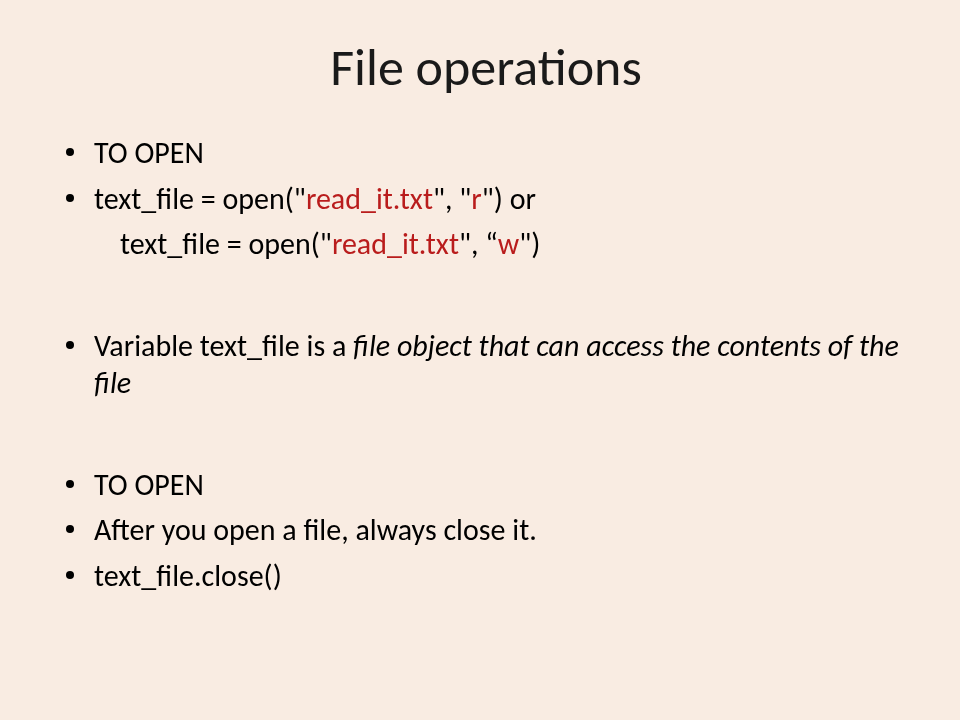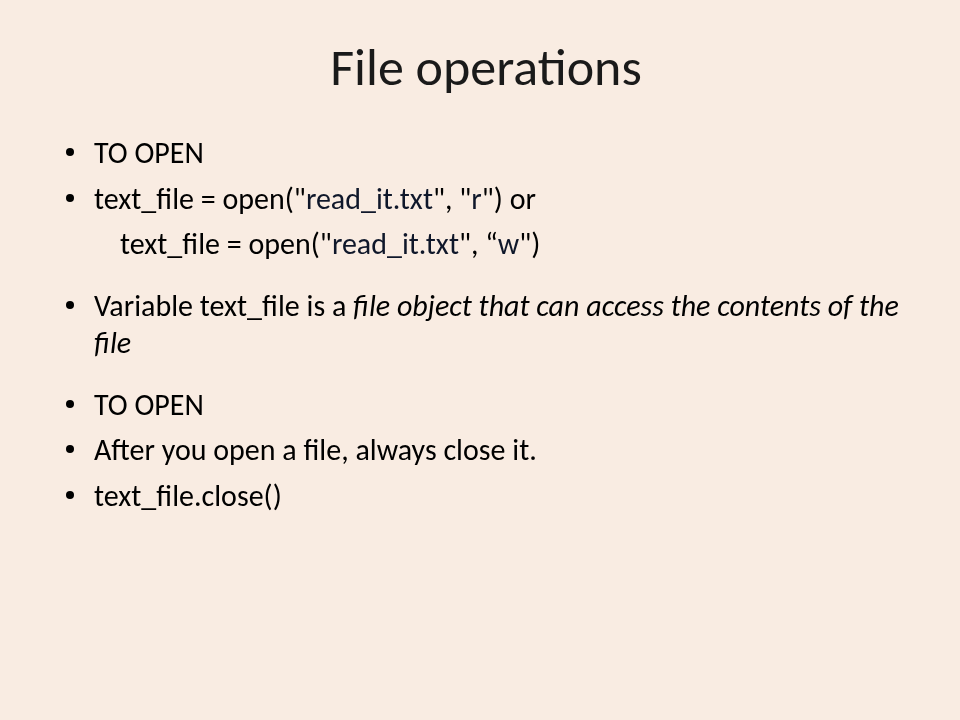--- a/index.html
+++ b/index.html
@@ -34,32 +34,32 @@
   }
   ul.body > li {
     position: relative;
     padding-left: 34px;
     margin-bottom: 8px;
   }
   ul.body > li.no-bullet {
     padding-left: 60px;
   }
   ul.body > li.gap-before {
-    margin-top: 24px;
+    margin-top: 64px;
   }
   ul.body > li > .bullet {
     position: absolute;
     left: 6px;
     top: 14px;
     width: 8px;
     height: 8px;
     background: #000;
     border-radius: 50%;
   }
-  .green { color: #0f172a; }
+  .green { color: #b91c1c; }
   .italic { font-style: italic; }
 </style>
 </head>
 <body>
 
 <div class="slide">
   <h1 class="title">File operations</h1>
 
   <ul class="body">
 

